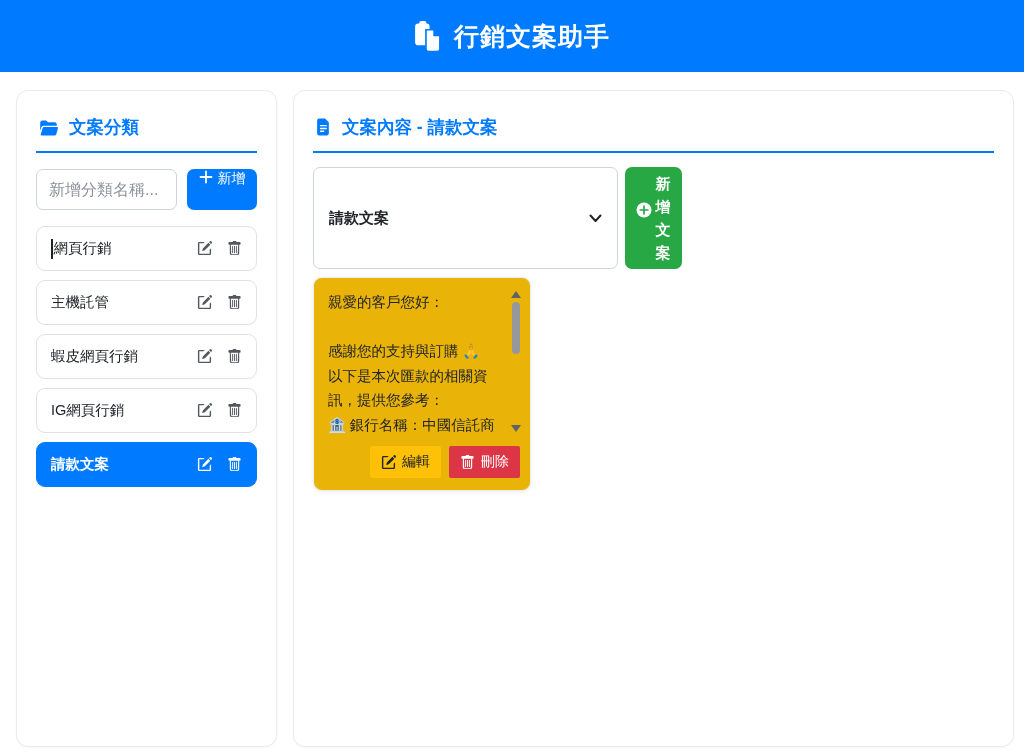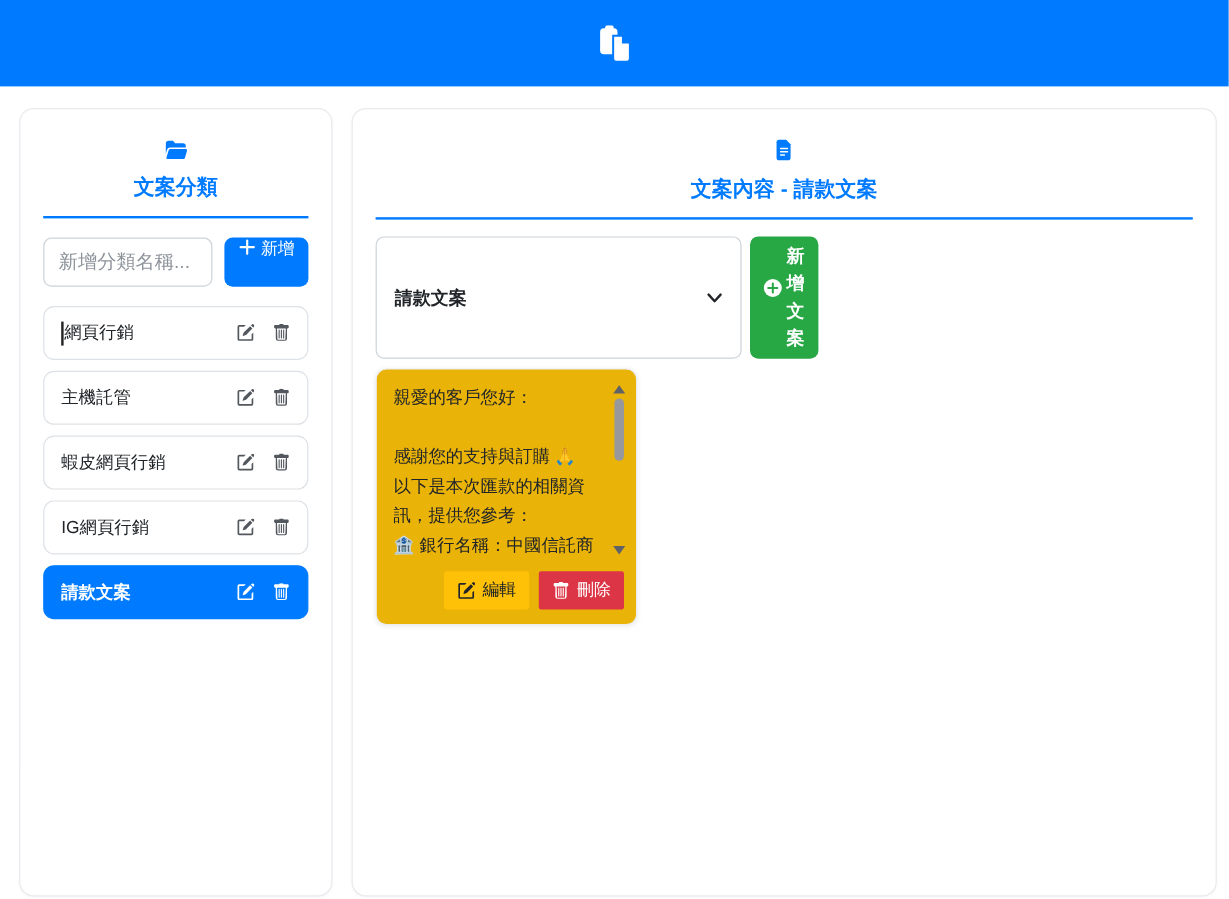--- a/index.html
+++ b/index.html
@@ -20,21 +20,21 @@
   .layout { display:flex; gap:16px; padding:18px 10px 0 16px; align-items:stretch; }
   .panel {
     background:#fff; border:1px solid #e9eaee; border-radius:12px;
     height:657px; padding:22px 19px; box-shadow:0 1px 2px rgba(0,0,0,.03);
   }
   .panel-left  { width:261px; flex:none; }
   .panel-right { flex:1; }
   .panel-title {
     display:flex; align-items:center; gap:10px;
     color:#007bff; font-size:17.5px; font-weight:700;
-    padding:2px 2px 12px 2px; border-bottom:2px solid #007bff;flex-direction:column;
+    padding:2px 2px 12px 2px; border-bottom:2px solid #007bff;
   }
   
   .add-row { display:flex; gap:10px; margin:16px 0; }
   .add-input {
     flex:1; min-width:0; height:41px; border:1px solid #ced4da; border-radius:7px;
     padding:0 12px; font-size:16px; font-family:inherit; color:#212529; outline:none;
   }
   .add-input::placeholder { color:#8d939b; }
   .btn { border:none; cursor:pointer; font-family:inherit; }
   .btn-add-cat {
@@ -100,20 +100,21 @@
 
 <header class="app-header">
   <span>
     <svg width="27" height="31" viewBox="0 0 26 30">
       <rect x="5" y="0" width="7" height="5" rx="2" fill="#fff"></rect>
       <rect x="1" y="2.5" width="14" height="21" rx="3" fill="#fff"></rect>
       <path d="M11.5 8.5 H19 L25 14.5 V27 a2.5 2.5 0 0 1 -2.5 2.5 H14 a2.5 2.5 0 0 1 -2.5 -2.5 Z" fill="#fff" stroke="#007bff" stroke-width="1.6"></path>
       <path d="M18.6 8.2 l6.6 6.6 h-6.6 z" fill="#007bff"></path>
     </svg>
   </span>
+  <h1>行銷文案助手</h1>
 </header>
 
 <div class="layout">
 
   <aside class="panel panel-left">
     <div class="panel-title">
       <span>
         <svg width="21" height="19" viewBox="0 0 16 16" fill="#007bff">
           <path d="M1 4a2 2 0 0 1 2-2h3l1.6 1.6H13a2 2 0 0 1 2 2V6.6H3.9a2.1 2.1 0 0 0-2 1.5L1 11z"></path>
           <path d="M1.4 13.8 3 8.6a1.3 1.3 0 0 1 1.24-.92H15.1a.85.85 0 0 1 .82 1.08l-1.45 5.06a1.3 1.3 0 0 1-1.25.94H2.2a.85.85 0 0 1-.8-.96z"></path>

